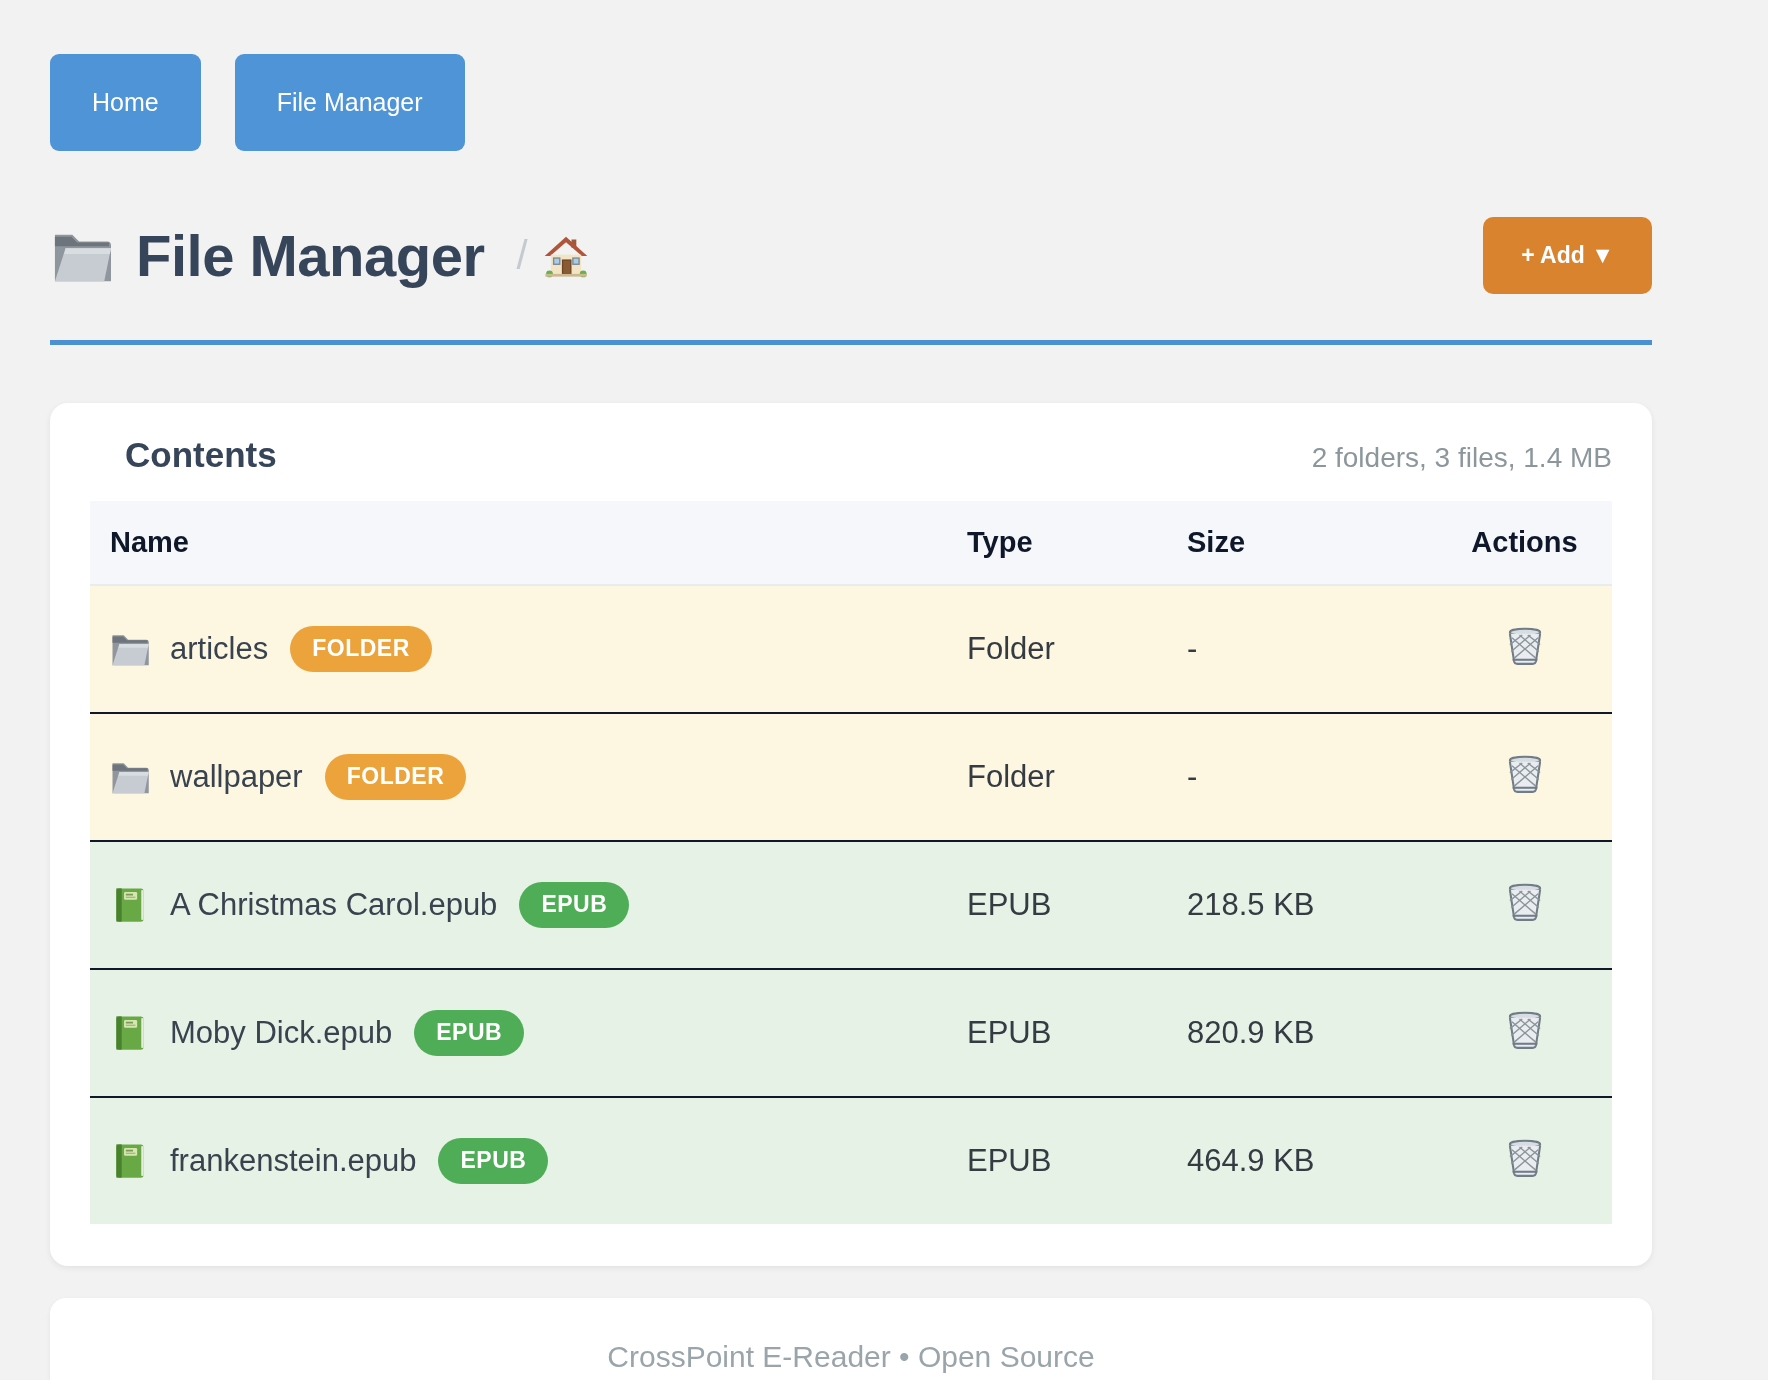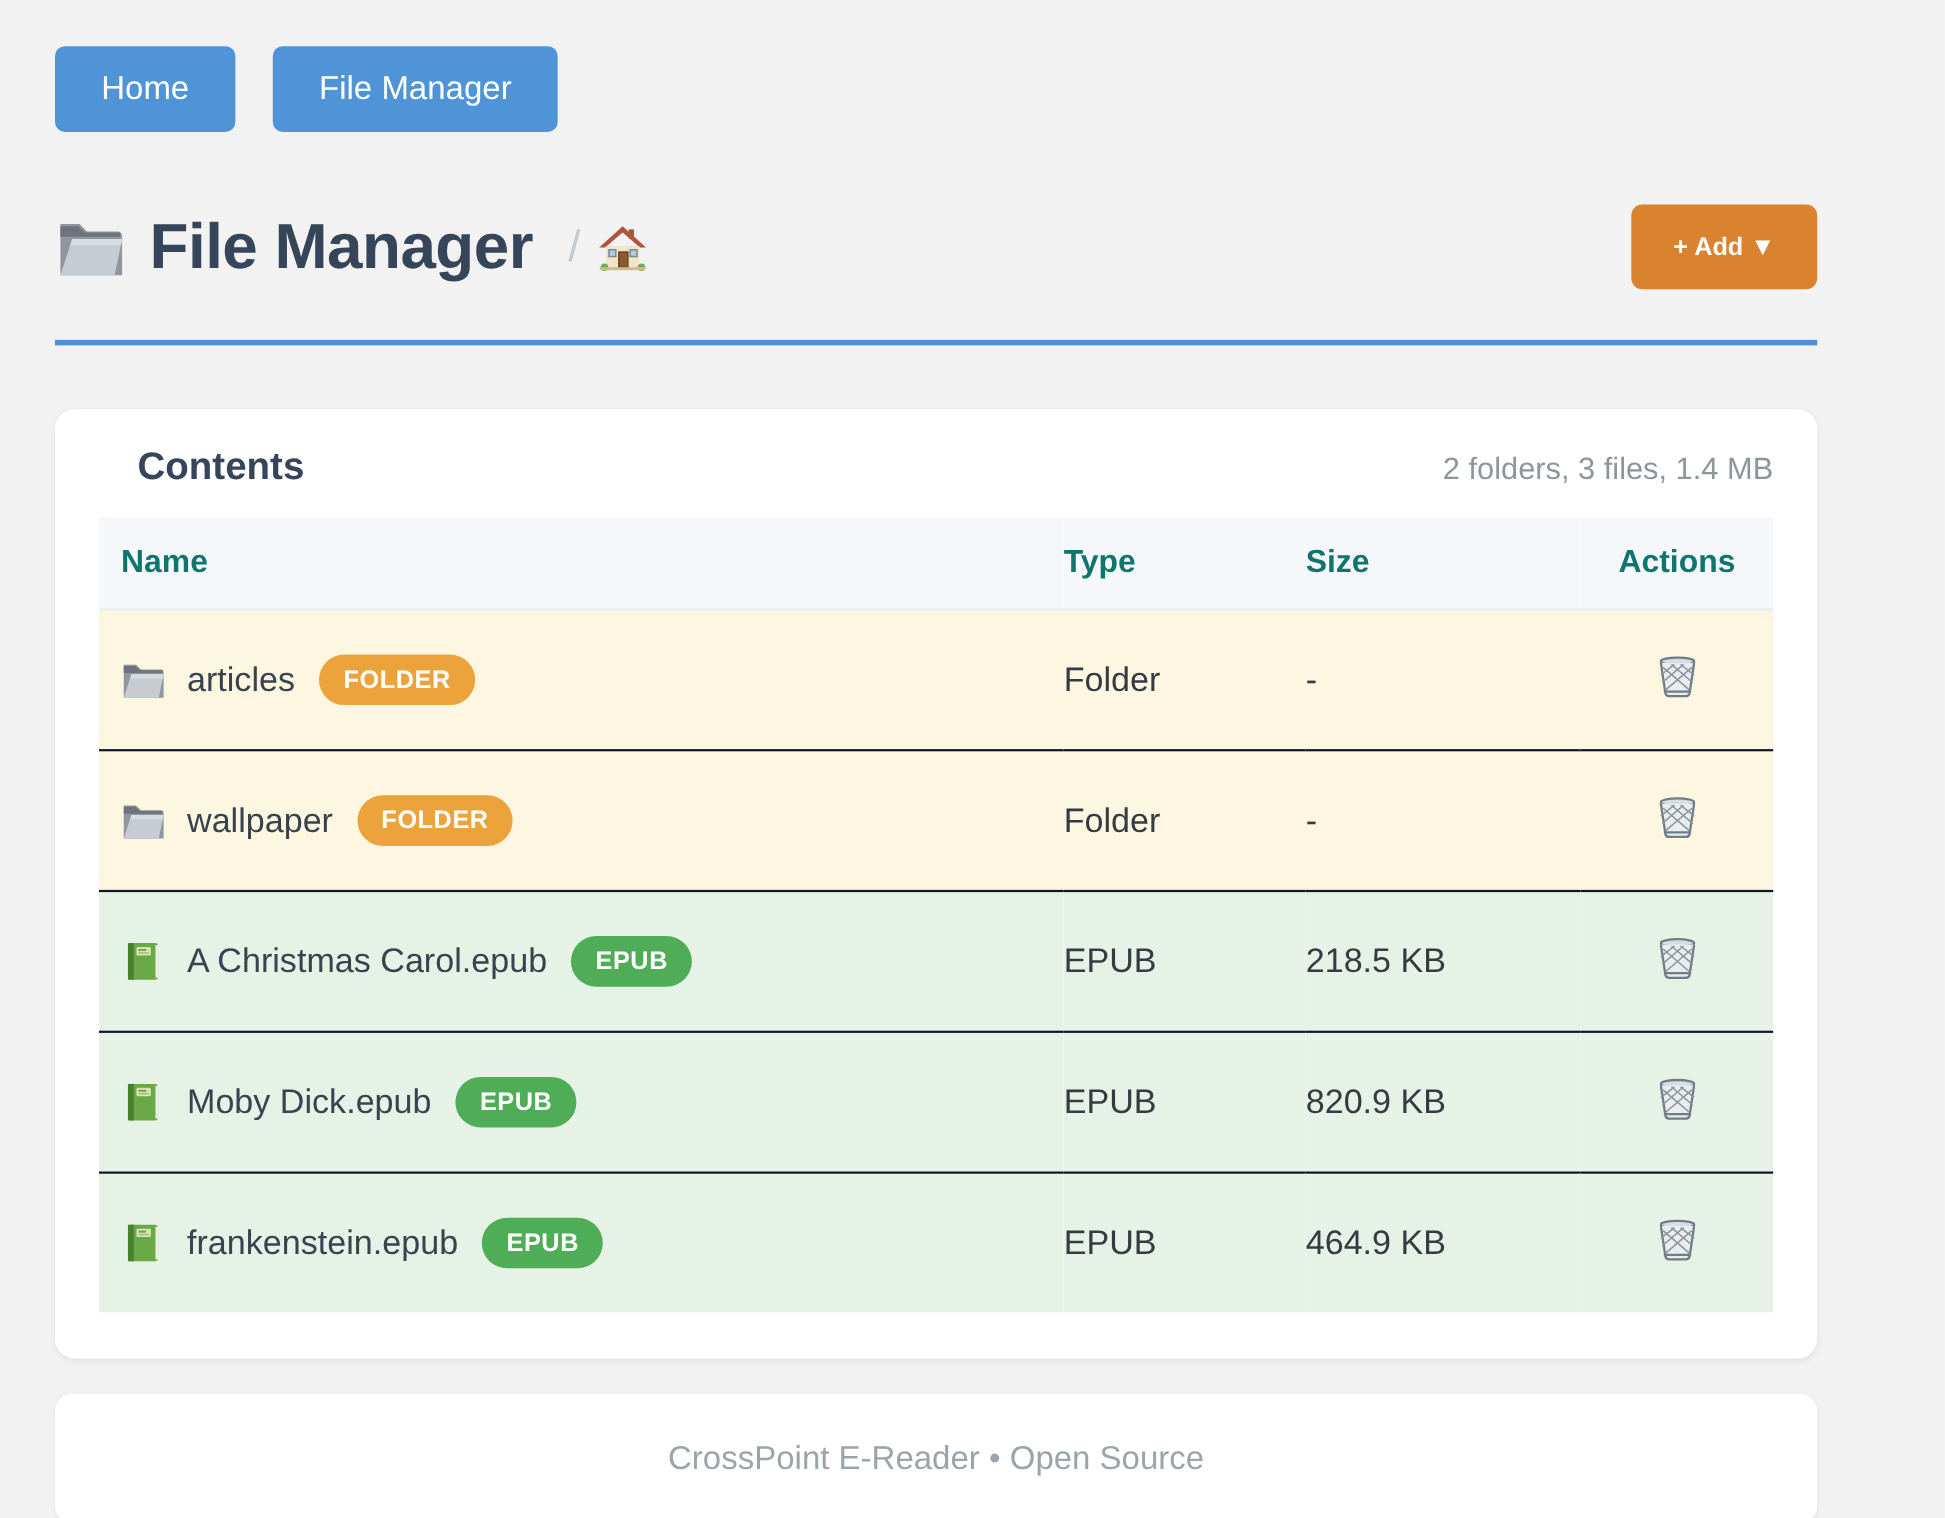--- a/index.html
+++ b/index.html
@@ -9,21 +9,21 @@
     background: #f2f2f2;
     font-family: "Liberation Sans", sans-serif;
     overflow: hidden;
   }
   .container { width: 1602px; margin-left: 50px; padding-top: 42px; }
 
   
   .nav { display: flex; gap: 34px; }
   .btn-nav {
     background: #4e94d6; color: #fff; border: none; border-radius: 9px;
-    font-size: 30px; padding: 22px 42px; font-family: inherit; cursor: pointer;
+    font-size: 25px; padding: 34px 42px; font-family: inherit; cursor: pointer; margin-top: 12px;
   }
 
   
   .page-header { display: flex; align-items: center; margin-top: 66px; }
   .title-icon { width: 64px; height: 58px; margin-right: 22px; flex: none; }
   .page-title { margin: 0; font-size: 58px; font-weight: bold; color: #36455a; letter-spacing: -0.5px; }
   .breadcrumb { display: flex; align-items: center; margin-left: 32px; gap: 16px; }
   .crumb-sep { color: #c3cad0; font-size: 40px; font-weight: 300; }
   .crumb-home { width: 44px; height: 44px; cursor: pointer; }
   .add-btn {
@@ -39,21 +39,21 @@
     background: #fff; border-radius: 18px; margin-top: 58px;
     padding: 32px 40px 42px; box-shadow: 0 2px 6px rgba(0,0,0,0.07);
   }
   .card-head { display: flex; justify-content: space-between; align-items: baseline; margin-bottom: 26px; }
   .card-title { font-size: 35px; font-weight: bold; color: #36455a; margin-left: 35px; }
   .card-summary { font-size: 28px; color: #8c979c; }
 
   table { width: 100%; border-collapse: collapse; }
   thead th {
     background: #f5f7fa; text-align: left; font-size: 29px; font-weight: bold;
-    color: #0f766e; padding: 25px 0; border-bottom: 2px solid #e9ecef;
+    color: #0f172a; padding: 25px 0; border-bottom: 2px solid #e9ecef;
   }
   th.col-name { padding-left: 20px; }
   th.col-type { width: 220px; }
   th.col-size { width: 250px; margin-left: 33px; }
   th.col-actions { width: 175px; text-align: center; }
 
   tbody td { font-size: 31px; color: #343b42; padding: 36px 0; border-top: 2px solid #0f172a; }
   tbody tr:first-child td { border-top: none; }
   .row-folder td { background: #fdf6e1; }
   .row-epub td { background: #e6f2e5; }

